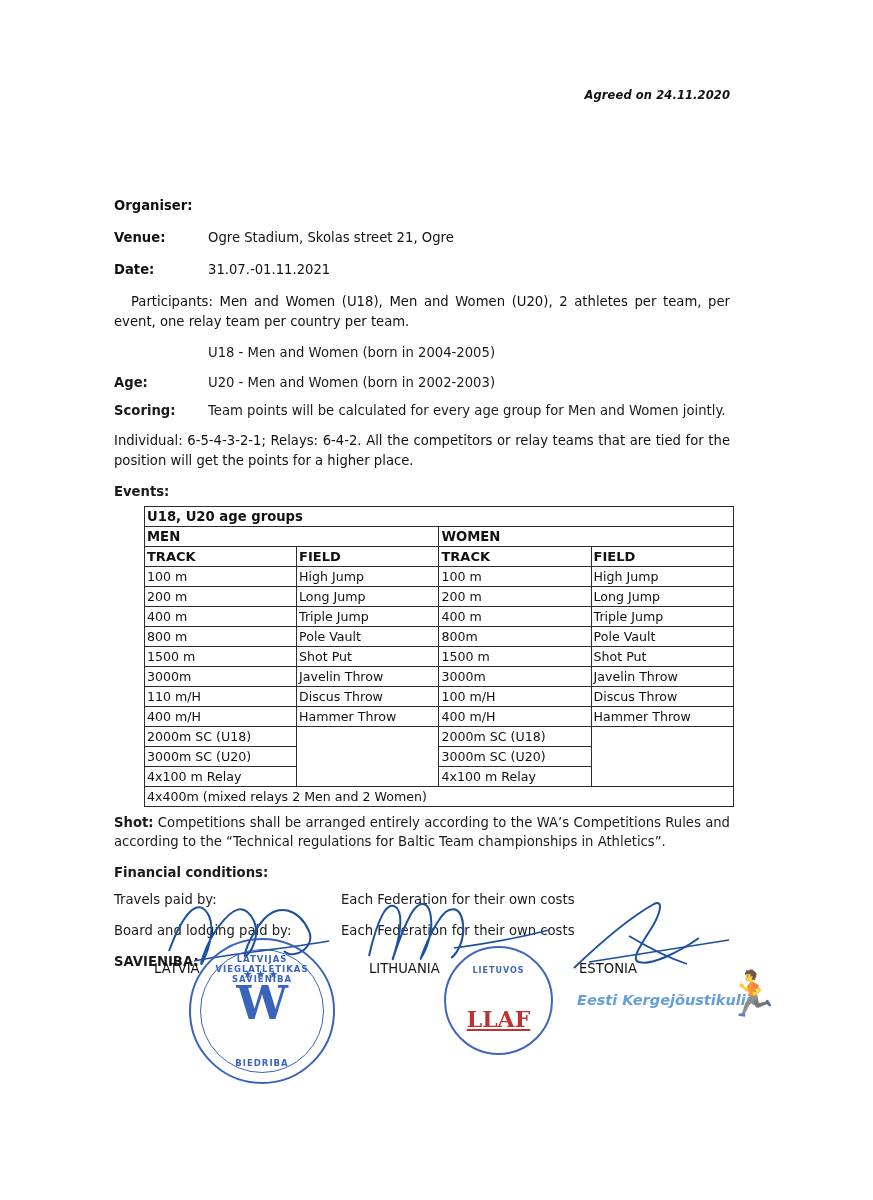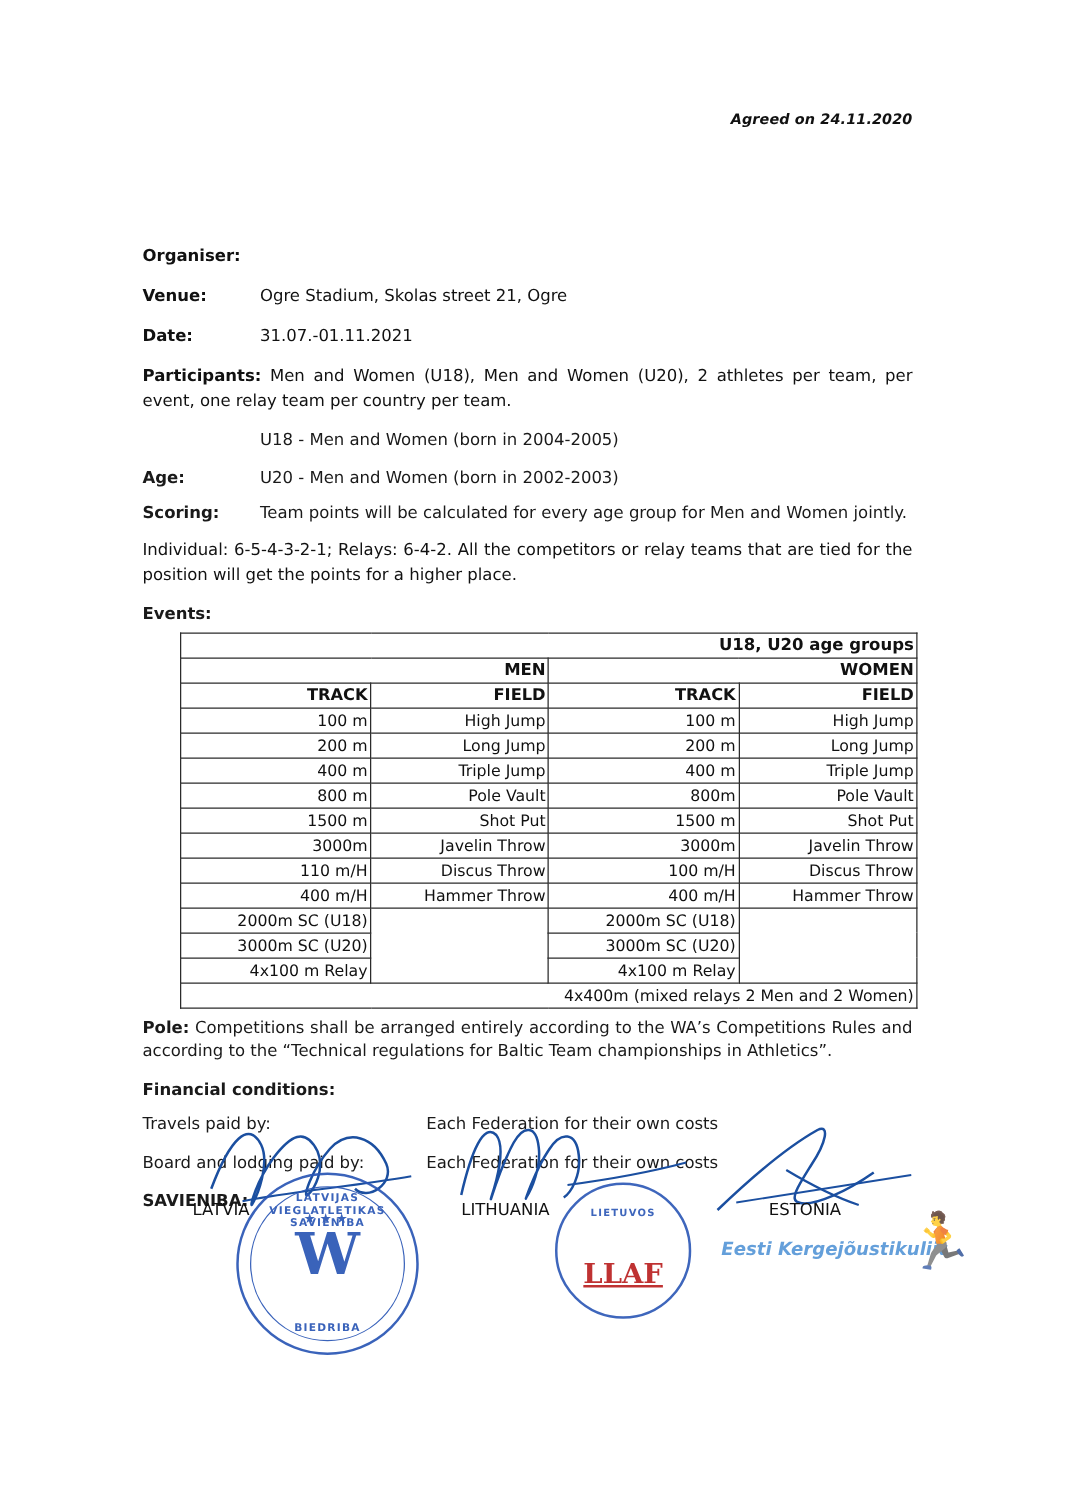--- a/index.html
+++ b/index.html
@@ -65,21 +65,21 @@
     flex: 1;
     color: #111;
   }
   .para {
     font-size: 13.2px;
     line-height: 1.5;
     margin-bottom: 13px;
     color: #111;
     text-align: justify;
   }
-  .para b { font-weight: bold; }
+  .para b { font-weight: normal; margin-left: 17px; }
   .subrow {
     display: flex;
     align-items: flex-end;
     margin-bottom: 13px;
     font-size: 13.2px;
   }
   .subrow .lbl {
     width: 94px;
     flex: 0 0 94px;
     font-weight: bold;
@@ -95,21 +95,21 @@
   }
   table.events {
     border-collapse: collapse;
     width: 590px;
     margin-left: 30px;
     font-size: 12.6px;
     color: #111;
   }
   table.events td, table.events th {
     border: 1px solid #2b2b2b;
-    text-align: right;
+    text-align: left;
     padding: 1px 2px;
     height: 17px;
     font-weight: normal;
   }
   table.events .hdr-top {
     font-weight: bold;
     font-size: 13.2px;
   }
   table.events .hdr-sec {
     font-weight: bold;
@@ -157,21 +157,21 @@
     width: 660px;
     font-size: 13.2px;
     color: #111;
   }
   .sig-names span {
     position: absolute;
     white-space: nowrap;
   }
   .n-lat { left: 40px; }
   .n-lit { left: 255px; }
-  .n-est { left: 465px; margin-left: 36px; }
+  .n-est { left: 465px; }
   .ink {
     position: absolute;
     stroke: #1b4fa0;
     fill: none;
   }
   .stamp-lat {
     position: absolute;
     left: 75px;
     top: 32px;
     width: 142px;
@@ -397,21 +397,21 @@
         <td>4x100 m Relay</td>
         <td>4x100 m Relay</td>
       </tr>
 
       <tr>
         <td colspan="4">4x400m (mixed relays 2 Men and 2 Women)</td>
       </tr>
     </tbody>
       </table>
 
-    <div class="rules"><b>Pole:</b><span> Competitions shall be arranged entirely according to the WA’s Competitions Rules and according to the “Technical regulations for Baltic Team championships in Athletics”.</span></div>
+    <div class="rules"><b>Shot:</b><span> Competitions shall be arranged entirely according to the WA’s Competitions Rules and according to the “Technical regulations for Baltic Team championships in Athletics”.</span></div>
 
     <div class="fin-title">Financial conditions:</div>
 
     <div class="fin-row">
       <div class="k">Travels paid by:</div>
       <div>Each Federation for their own costs</div>
     </div>
     <div class="fin-row">
       <div class="k">Board and lodging paid by:</div>
       <div>Each Federation for their own costs</div>

